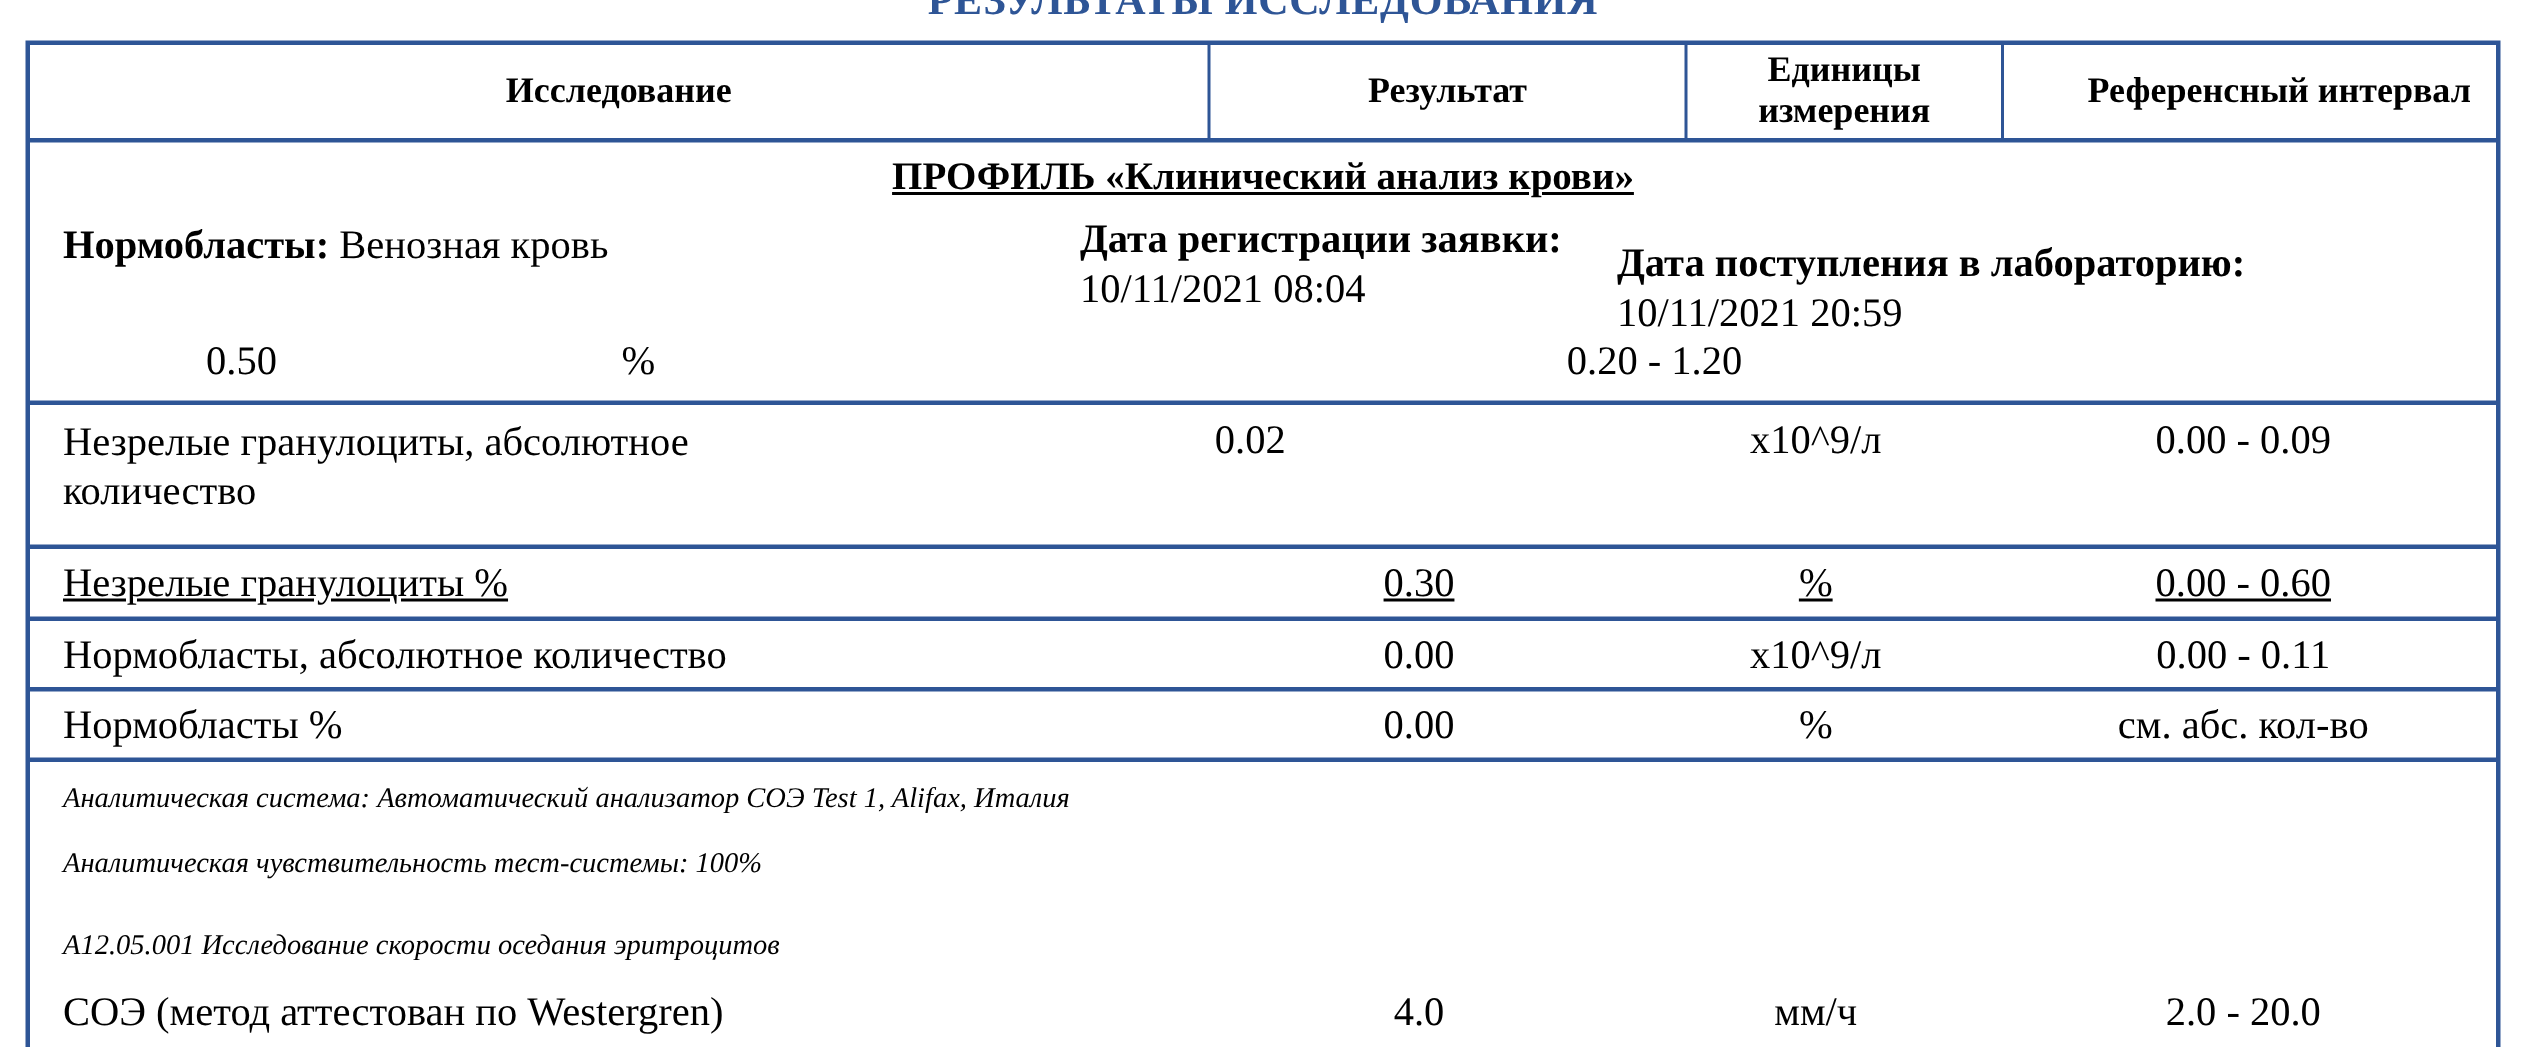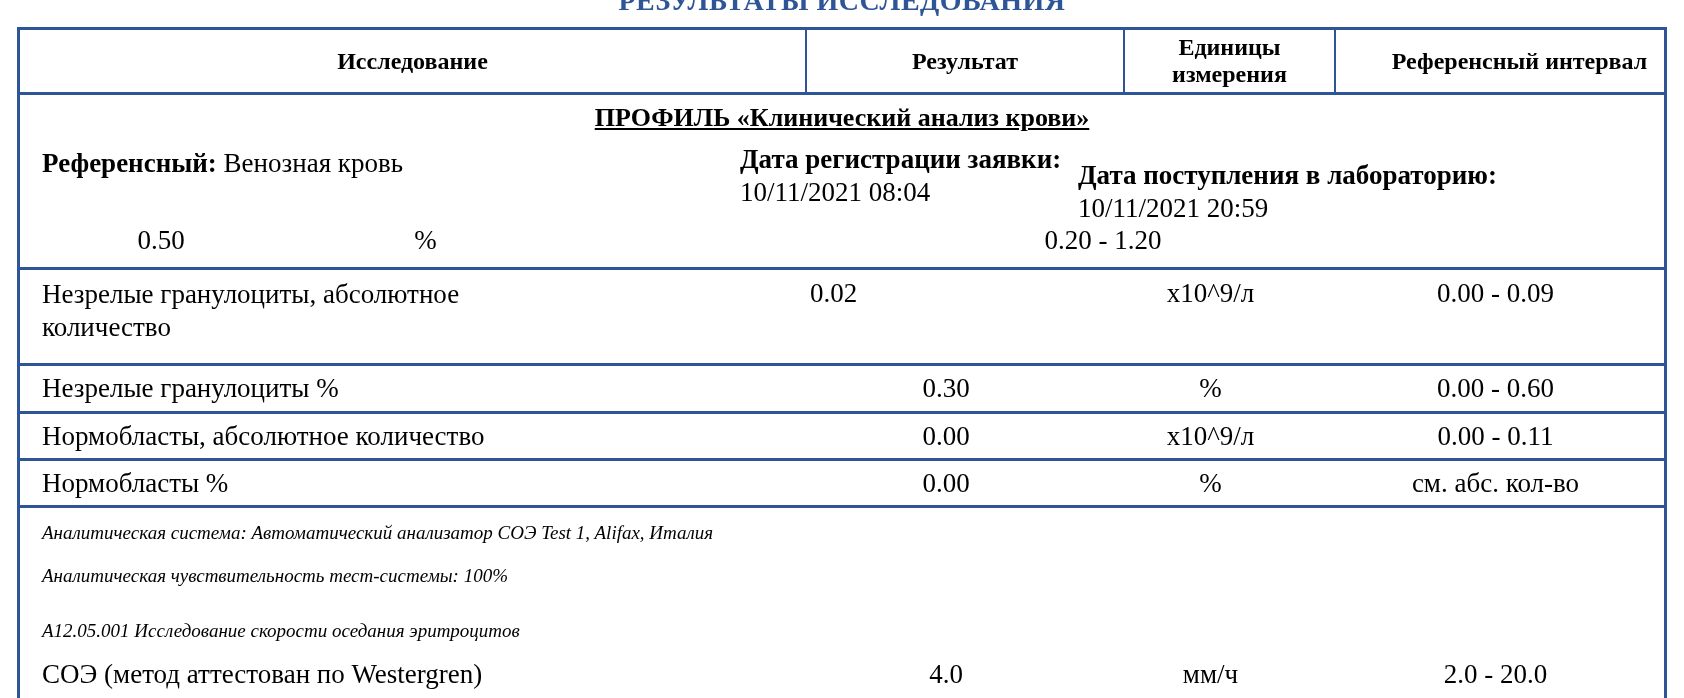--- a/index.html
+++ b/index.html
@@ -57,35 +57,35 @@
     height: 45px; display: flex; align-items: center; justify-content: center;
   }
   .profile-row span {
     font-weight: bold; font-size: 26px; text-decoration: underline;
   }
 
   
   .bio-row { position: relative; height: 73px; font-size: 27px; }
   .bio-label { font-weight: bold; }
   .bio-left { position: absolute; left: 22px; top: 8px; }
-  .date-block-1 { position: absolute; left: 720px; top: 3px; }
+  .date-block-1 { position: absolute; left: 700px; top: 3px; }
   .date-block-2 { position: absolute; left: 1058px; top: 19px; }
   .date-label { font-weight: bold; display: block; line-height: 33px; }
   .date-value { display: block; line-height: 33px; font-weight: normal; }
 
   
   .data-row { font-size: 27px; }
   .d-cell { display: flex; align-items: center; box-sizing: border-box; }
   .d-name { padding-left: 22px; line-height: 33px; }
   .d-result, .d-units { justify-content: center; border-left: none; padding-right: 36px; }
   .d-ref { justify-content: center; border-left: none; padding-right: 46px; }
   .row-1 { height: 57px; }
   .row-2 { height: 96px; }
   .row-2 .d-cell { align-items: flex-start; padding-top: 8px; }
-  .row-3 { height: 48px; }
+  .row-3 { height: 48px; text-decoration: underline; }
   .row-4 { height: 47px; }
   .row-5 { height: 47px; }
   .row-esr { height: 50px; }
 
   
   .notes-block { height: 142px; box-sizing: border-box; padding-left: 22px; }
   .note-line {
     font-style: italic; font-size: 19px; line-height: 25px;
   }
   .note-1 { padding-top: 12px; }
@@ -107,21 +107,21 @@
       <div class="h-cell c3">Единицы измерения</div>
       <div class="h-cell c4">Референсный интервал</div>
     </div>
 
     <div class="profile-row">
       <span>ПРОФИЛЬ «Клинический анализ крови»</span>
     </div>
 
     <div class="bio-row">
       <div class="bio-left">
-        <span class="bio-label">Референсный:</span>
+        <span class="bio-label">Нормобласты:</span>
         <span>Венозная кровь</span>
       </div>
       <div class="date-block-1">
         <span class="date-label">Дата регистрации заявки:</span>
         <span class="date-value">10/11/2021 08:04</span>
       </div>
       <div class="date-block-2">
         <span class="date-label">Дата поступления в лабораторию:</span>
         <span class="date-value">10/11/2021 20:59</span>
       </div>

